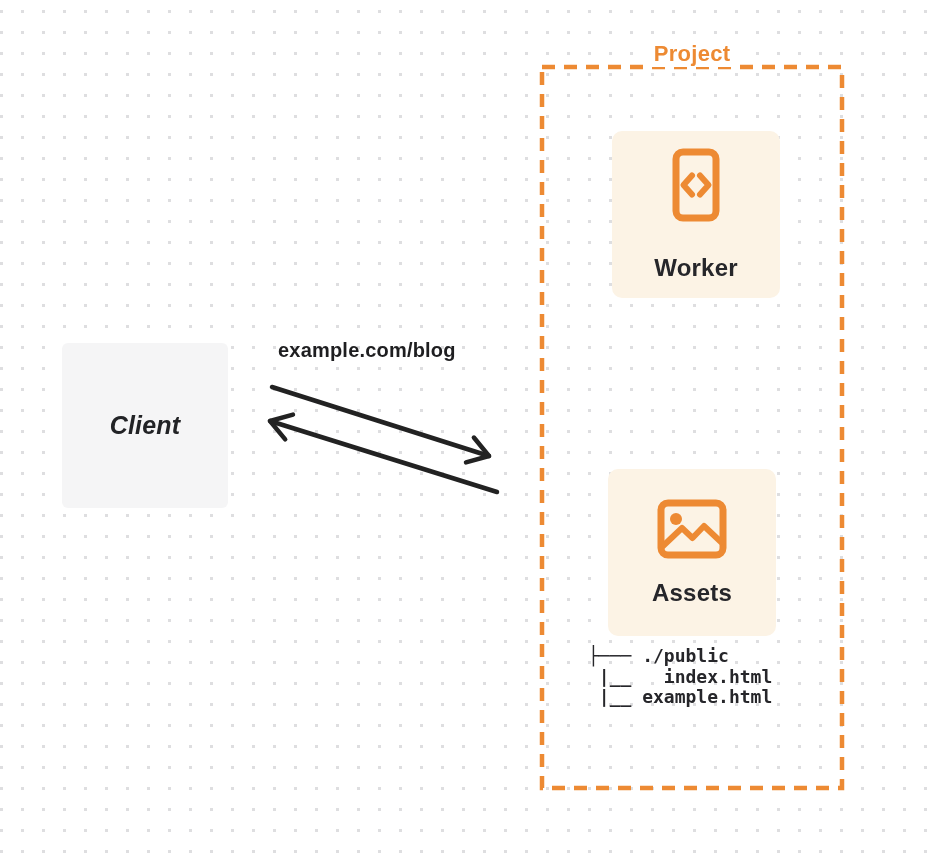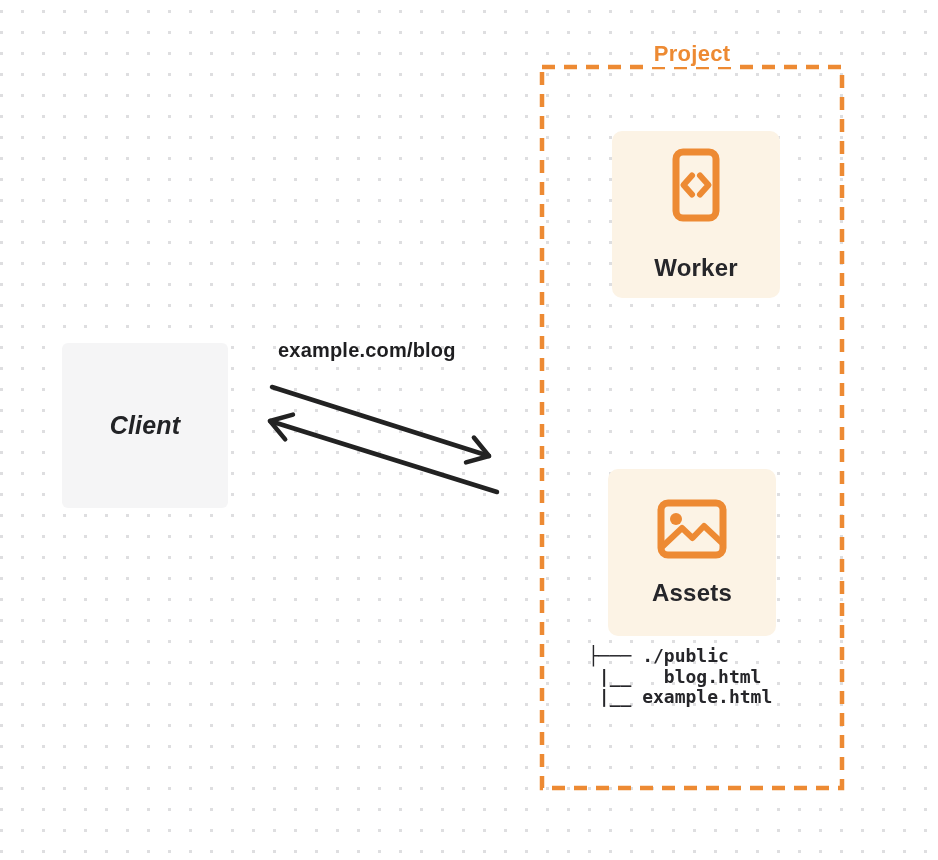--- a/index.html
+++ b/index.html
@@ -100,15 +100,15 @@
 
   <div class="card assets">
     <svg width="70" height="60" viewBox="0 0 70 60">
       <rect x="4" y="4" width="62" height="52" rx="7" fill="none" stroke="#ed8a33" stroke-width="7"></rect>
       <circle cx="19" cy="20" r="6" fill="#ed8a33"></circle>
       <path d="M6 47 L25 29 L35.5 39 L47 27 L64 43" fill="none" stroke="#ed8a33" stroke-width="6" stroke-linecap="round" stroke-linejoin="round"></path>
     </svg>
     <span class="label">Assets</span>
   </div>
 
-  <pre class="file-tree"><div>├─── ./public</div><div> |__   blog.html</div><div> |__ example.html</div></pre>
+  <pre class="file-tree"><div>├─── ./public</div><div> |__   index.html</div><div> |__ example.html</div></pre>
 
 </div>
 
 </body></html>

